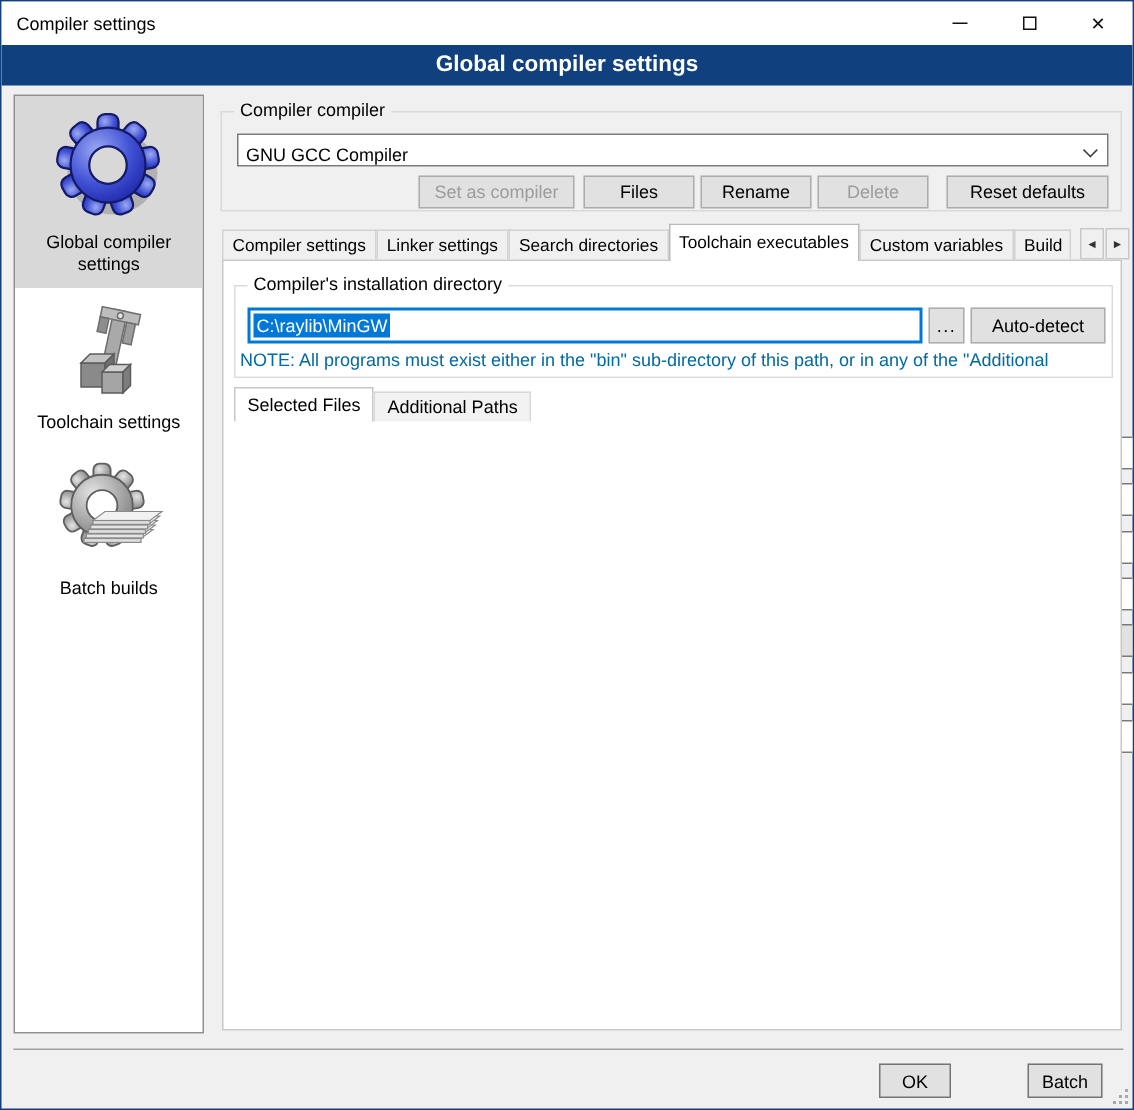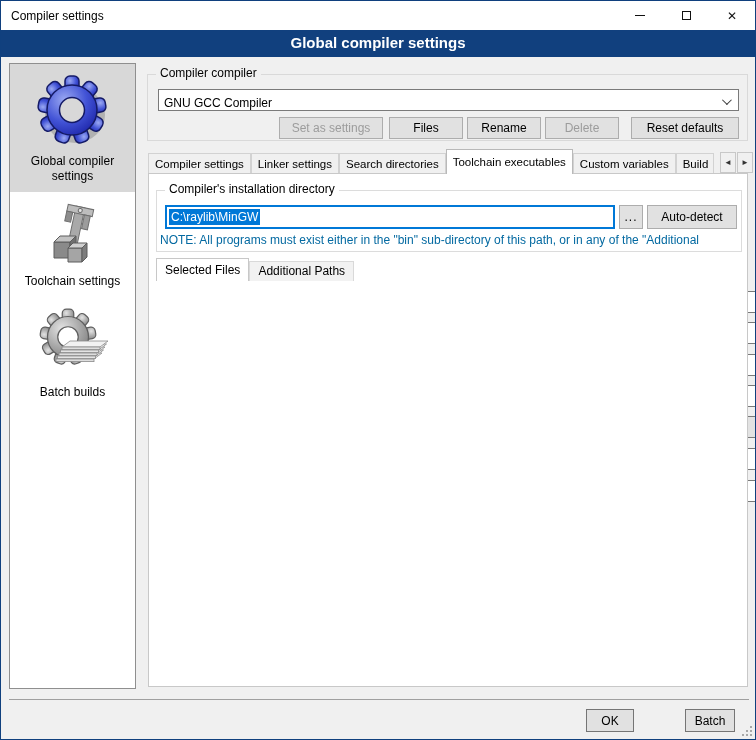--- a/index.html
+++ b/index.html
@@ -182,21 +182,21 @@
     </div>
   </div>
 
   <div class="groupbox" style="left:146px;top:73px;width:601px;height:67px;">
     <span class="gb-label">Compiler compiler</span>
     <div class="combo" style="left:10px;top:14px;width:581px;width:581px;right:10px;">
       <span>GNU GCC Compiler</span>
       <span class="chev"></span>
     </div>
     <div class="compiler-btn-row">
-      <button class="btn disabled" style="width:104px;">Set as settings</button>
+      <button class="btn disabled" style="width:104px;">Set as compiler</button>
       <button class="btn" style="width:74px;margin-left:2px;">Files</button>
       <button class="btn" style="width:74px;">Rename</button>
       <button class="btn disabled" style="width:74px;">Delete</button>
       <button class="btn" style="width:108px;margin-left:8px;">Reset defaults</button>
     </div>
   </div>
 
   <div class="tabstrip">
     <div class="tab">Compiler settings</div>
     <div class="tab">Linker settings</div>

